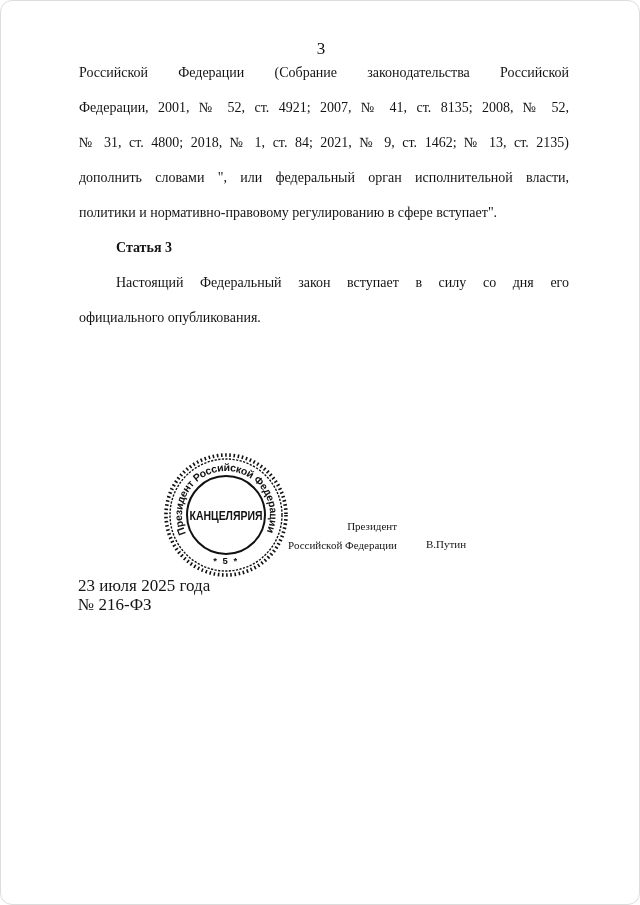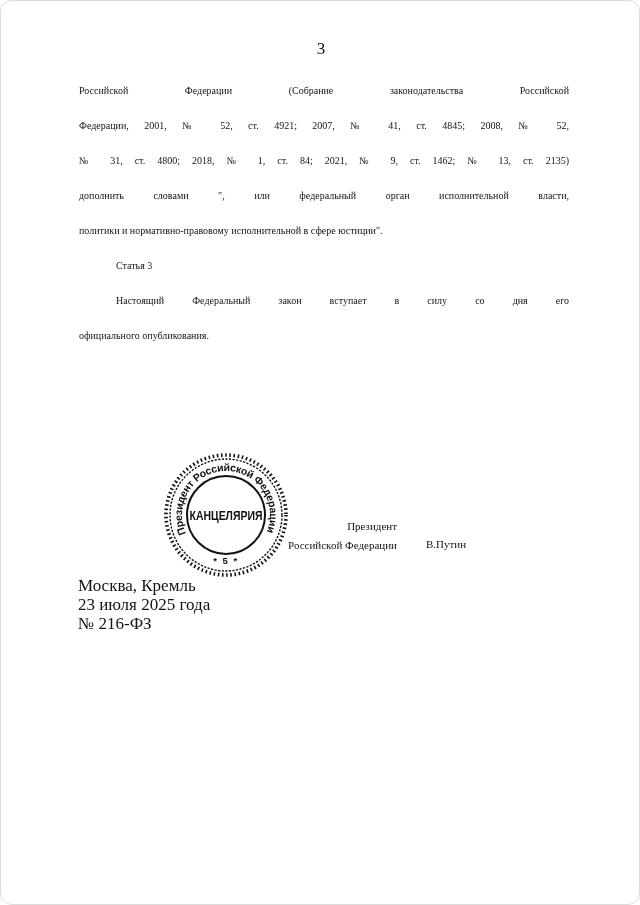--- a/index.html
+++ b/index.html
@@ -12,35 +12,35 @@
     box-sizing:border-box;
     overflow:hidden;
     font-family:"Liberation Serif","DejaVu Serif",serif;
     color:#141414;
   }
   .page-number{
     position:absolute;top:38px;left:0;width:640px;
     text-align:center;font-size:17px;
   }
   .body-text{
-    position:absolute;left:78px;top:72px;width:490px;
-    font-size:10px;
+    position:absolute;left:78px;top:54px;width:490px;
+    font-size:14px;
   }
   .line{
     height:35px;line-height:35px;
     white-space:nowrap;
     text-align:left;
   }
   .line.j{
     text-align:justify;
     text-align-last:justify;
     -moz-text-align-last:justify;
   }
   .line.indent{ text-indent:37px; }
-  .line.bold{ font-weight:normal; }
+  .line.bold{ font-weight:bold; }
   .sig-title{
     position:absolute;left:230px;top:516px;width:166px;
     font-size:11px;line-height:19px;text-align:right;
   }
   .sig-name{
     position:absolute;left:425px;top:534px;
     font-size:11px;line-height:19px;
   }
   .stamp{
     position:absolute;left:162px;top:451px;
@@ -53,24 +53,24 @@
 </style>
 </head>
 <body>
 
 <div class="page">
 
   <div class="page-number">3</div>
 
   <div class="body-text">
     <div class="line j">Российской Федерации (Собрание законодательства Российской</div>
-    <div class="line j">Федерации, 2001, № 52, ст. 4921; 2007, № 41, ст. 4845; 2008, № 52,</div>
+    <div class="line j">Федерации, 2001, № 52, ст. 4921; 2007, № 41, ст. 8135; 2008, № 52,</div>
     <div class="line j">№ 31, ст. 4800; 2018, № 1, ст. 84; 2021, № 9, ст. 1462; № 13, ст. 2135)</div>
     <div class="line j">дополнить словами ", или федеральный орган исполнительной власти,</div>
-    <div class="line">политики и нормативно-правовому исполнительной в сфере юстиции".</div>
+    <div class="line">политики и нормативно-правовому регулированию в сфере вступает".</div>
     <div class="line bold indent">Статья 3</div>
     <div class="line j indent">Настоящий Федеральный закон вступает в силу со дня его</div>
     <div class="line">официального опубликования.</div>
   </div>
 
   <div class="sig-title">
     <div>Президент</div>
     <div>Российской Федерации</div>
   </div>
 
@@ -84,18 +84,17 @@
       <path id="ringPath" d="M 23.1 81.6 A 44 44 0 1 1 102.9 81.6" fill="none"></path>
     </defs>
     <text font-family="Liberation Sans, DejaVu Sans, sans-serif" font-size="10.5" font-weight="bold" fill="#111">
       <textPath href="#ringPath" startOffset="0" textLength="174" lengthAdjust="spacing">Президент Российской Федерации</textPath>
     </text>
     <text x="63" y="67.5" text-anchor="middle" font-family="Liberation Sans, DejaVu Sans, sans-serif" font-size="13.5" font-weight="bold" fill="#111" textLength="73" lengthAdjust="spacingAndGlyphs">КАНЦЕЛЯРИЯ</text>
     <text x="63" y="112" text-anchor="middle" font-family="Liberation Sans, DejaVu Sans, sans-serif" font-size="9.5" font-weight="bold" fill="#111" letter-spacing="1.5">* 5 *</text>
   </svg>
 
   <div class="footer-block">
-    <div>Москва, Кремль</div>
     <div>23 июля 2025 года</div>
     <div>№ 216-ФЗ</div>
   </div>
 
 </div>
 
 </body></html>

